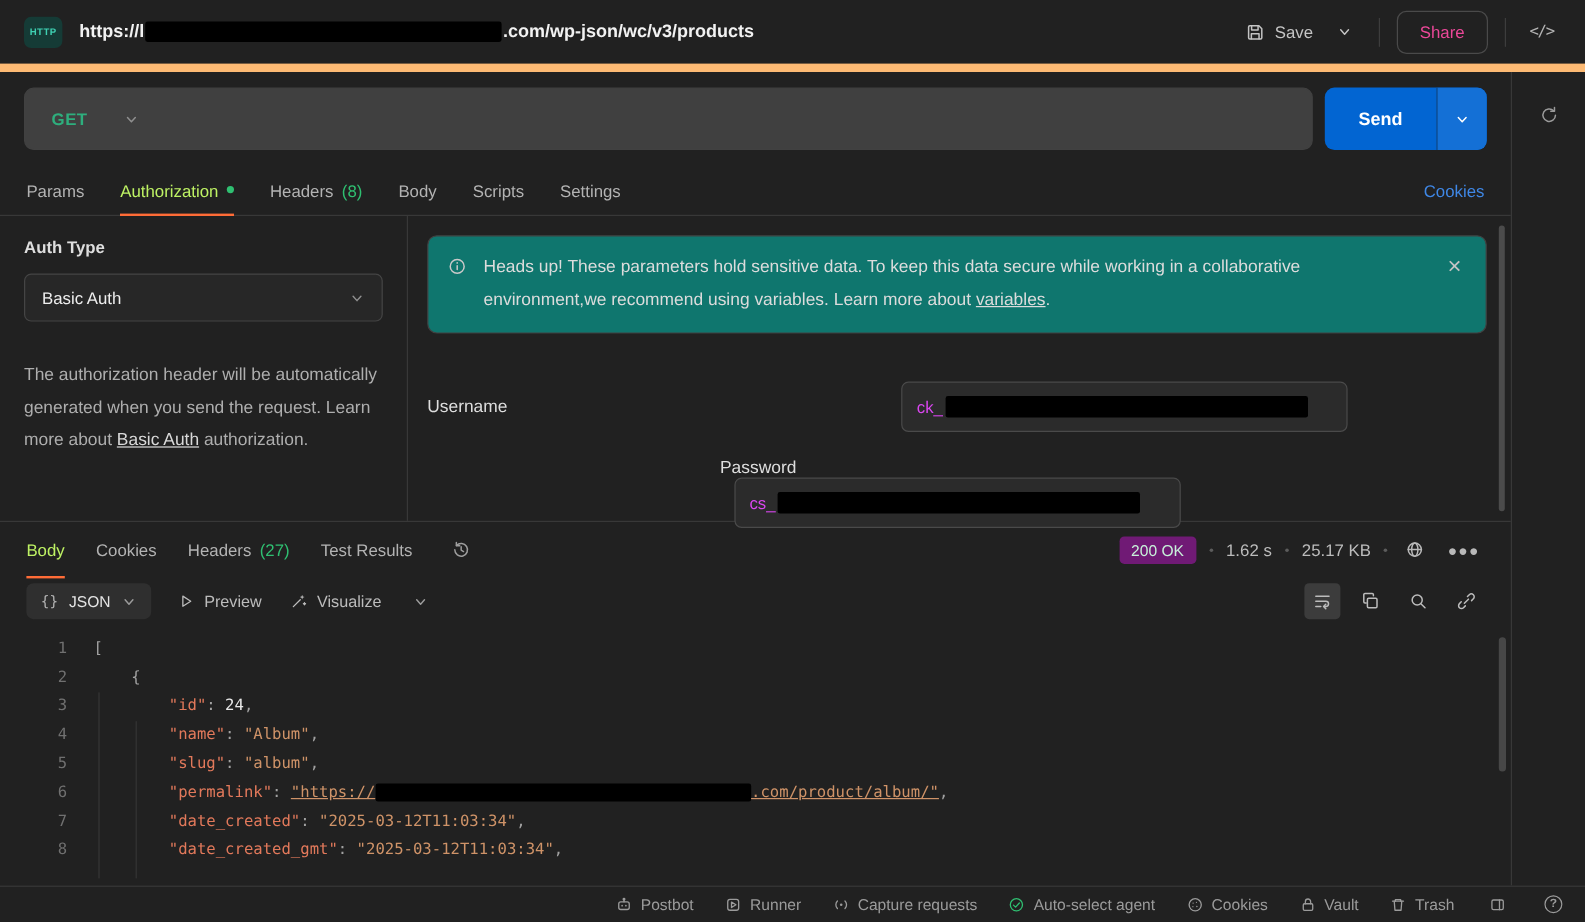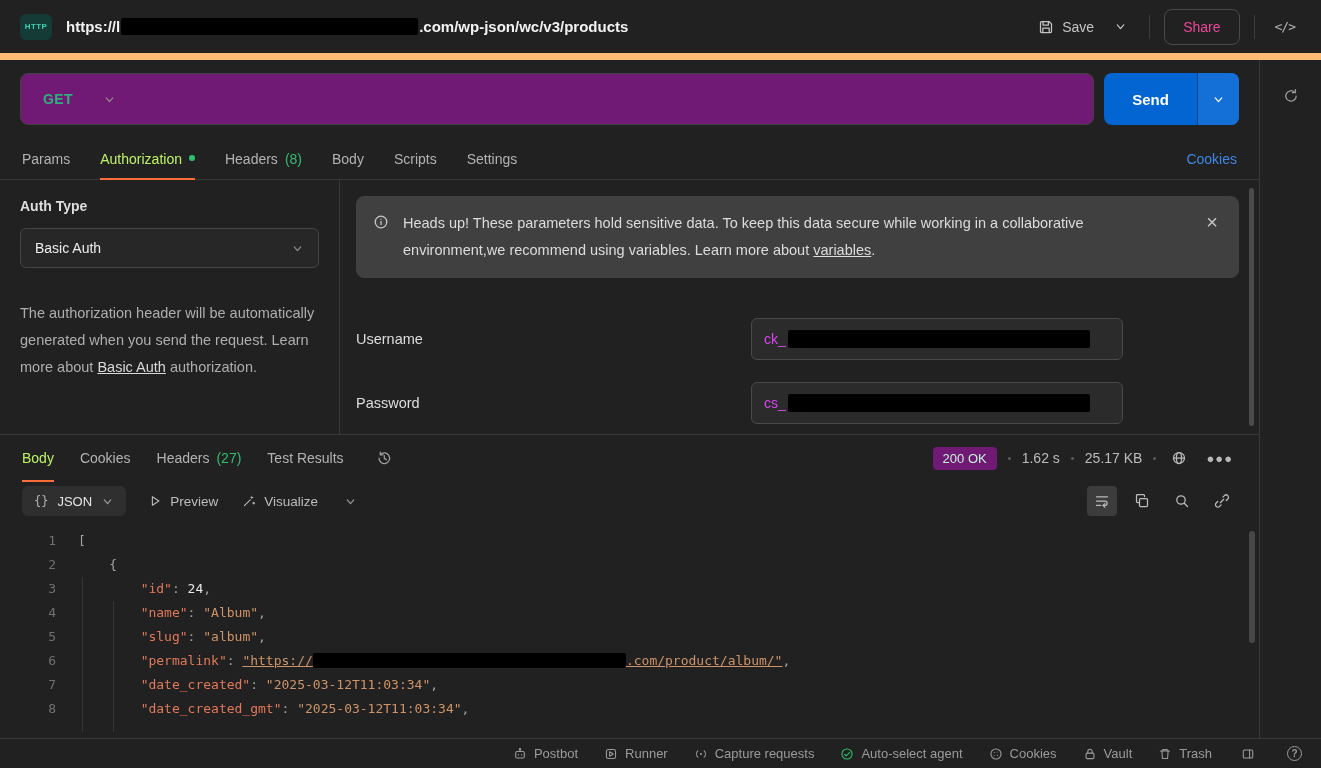--- a/index.html
+++ b/index.html
@@ -32,21 +32,21 @@
   .code-toggle { background:none; border:none; color:#b3b3b3; font-family:"DejaVu Sans Mono", monospace;
     font-size:13px; padding:6px; cursor:pointer; letter-spacing:-1px; }
 
   
   .mid { flex:1; display:flex; min-height:0; }
   .main-col { width:1259px; flex:none; display:flex; flex-direction:column; min-height:0; }
   .right-rail { flex:1; border-left:1px solid #383838; display:flex; flex-direction:column; align-items:center; padding-top:22px; }
 
   
   .request-row { flex:none; display:flex; gap:10px; padding:13px 20px; }
-  .url-group { flex:1; display:flex; align-items:center; height:52px; border:1px solid #414141; border-radius:8px; background:#701a75; overflow:hidden; }
+  .url-group { flex:1; display:flex; align-items:center; height:52px; border:1px solid #414141; border-radius:8px; background:#404040; overflow:hidden; }
   .method-btn { display:flex; align-items:center; gap:30px; padding:0 18px 0 22px; height:100%; background:none; border:none;
     color:#2eae7d; font-size:14px; font-weight:700; font-family:inherit; letter-spacing:.4px; cursor:pointer; }
   .method-btn .chev { color:#8f8f8f; }
   .url-input { flex:1; display:flex; align-items:center; font-size:15px; color:#eaeaea; white-space:nowrap; cursor:text; }
   .redact.url-field { width:258px; height:18px; margin:0 1px; }
   .send-btn { flex:none; width:135px; height:52px; border-radius:8px; background:#0265d2; display:flex; overflow:hidden; }
   .send-main { flex:1; display:flex; align-items:center; justify-content:center; color:#fff; font-size:15px; font-weight:600;
     background:none; border:none; font-family:inherit; cursor:pointer; }
   .send-split { width:42px; border:none; border-left:1px solid rgba(0,0,0,.38); background:#1470d6; color:#fff;
     display:flex; align-items:center; justify-content:center; cursor:pointer; }
@@ -65,29 +65,29 @@
   .auth-area { flex:none; height:254px; display:flex; position:relative; }
   .auth-left { flex:none; width:340px; border-right:1px solid #383838; padding:16px 20px; }
   .auth-type-label { font-size:14px; color:#dedede; font-weight:600; margin:2px 0 14px; }
   .auth-select { width:100%; height:40px; border:1px solid #454545; border-radius:6px; background:#272727;
     display:flex; align-items:center; justify-content:space-between; padding:0 14px; font-size:14px; color:#eeeeee; cursor:pointer; }
   .auth-select .chev { color:#8f8f8f; }
   .auth-desc { margin-top:32px; font-size:14.5px; color:#aeaeae; line-height:1.85; }
   .auth-desc .inline-link { color:#d9d9d9; text-decoration:underline; cursor:pointer; }
 
   .auth-right { flex:1; padding:16px 20px 0 16px; }
-  .banner { display:flex; gap:14px; border:1px solid #414141; background:#404040; border-radius:8px; padding:13px 16px; }
+  .banner { display:flex; gap:14px; border:1px solid #414141; background:#0f766e; border-radius:8px; padding:13px 16px; }
   .banner-icon { flex:none; color:#c9c9c9; margin-top:4px; }
   .banner-text { flex:1; font-size:14.5px; color:#dcdcdc; line-height:1.85; }
   .banner-text .inline-link { color:#dcdcdc; text-decoration:underline; cursor:pointer; }
   .banner-close { flex:none; background:none; border:none; color:#c4c4c4; font-size:20px; line-height:1; cursor:pointer; padding:2px 4px; align-self:flex-start; }
 
   .form-row { display:flex; align-items:center; }
   .form-row.first { margin-top:40px; }
-  .form-row.second { margin-top:22px; }
+  .form-row.second { margin-top:22px;flex-direction:column; }
   .form-label { flex:none; width:395px; font-size:14.5px; color:#dedede; }
   .form-input { flex:none; width:372px; height:42px; border:1px solid #4a4a4a; border-radius:6px; background:#2b2b2b;
     display:flex; align-items:center; padding:0 12px; font-size:14px; color:#d946ef; cursor:text; }
   .redact.cred { width:302px; height:18px; margin-left:2px; }
 
   .panel-scrollbar { position:absolute; right:5px; top:8px; width:5px; height:238px; background:#4b4b4b; border-radius:3px; }
 
   
   .response { flex:1; border-top:1px solid #383838; display:flex; flex-direction:column; min-height:0; }
   .resp-tabs { flex:none; display:flex; align-items:center; gap:26px; padding:0 22px; height:46px; font-size:14px; color:#b3b3b3; }

